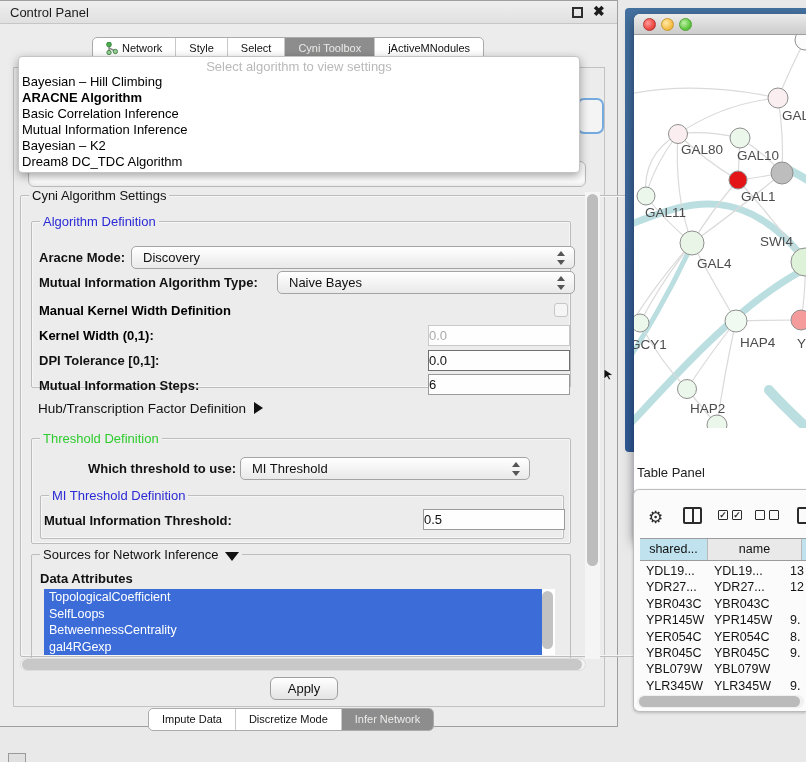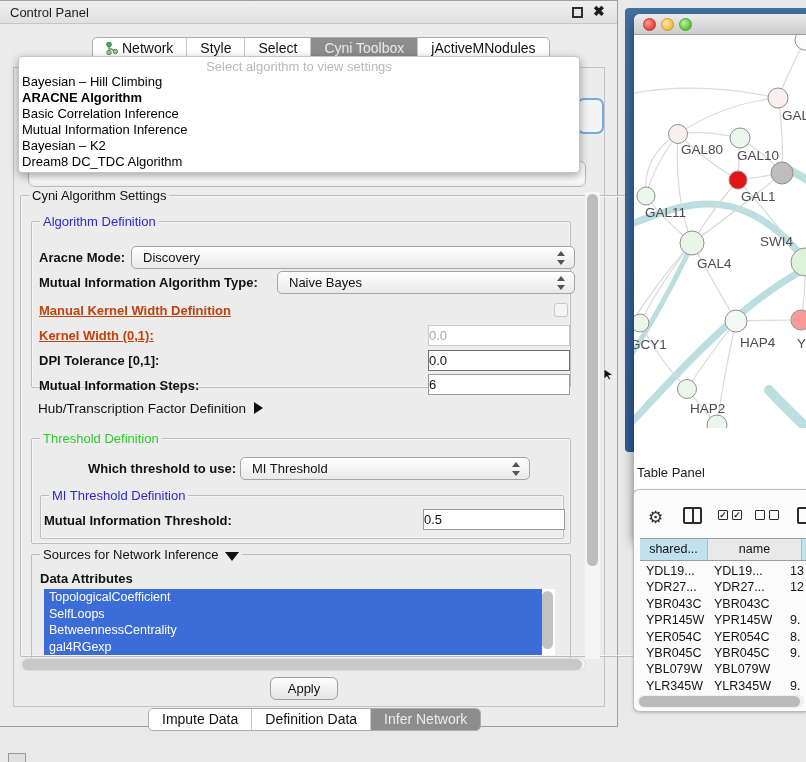--- a/index.html
+++ b/index.html
@@ -12,21 +12,21 @@
                    border:1px solid #9f9f9f; border-left:none; }
   #cp-titlebar { left:0; top:0; width:100%; height:23px;
                  background:linear-gradient(#efefef,#e0e0e0);
                  border-bottom:1px solid #c6c6c6; }
   #cp-title { left:10px; top:4px; font-size:13px; color:#1c1c1c; }
   .float-btn { left:572px; top:6px; width:11px; height:11px; border:2px solid #2e2e2e; }
   .close-btn { left:593px; top:2px; font-size:14px; font-weight:bold; color:#1c1c1c; }
 
   
   .seg { display:flex; height:23px; background:#ffffff; border:1px solid #ababab;
-         border-radius:5px; overflow:hidden; font-size:14px;align-items:center; }
+         border-radius:5px; overflow:hidden; font-size:11px;align-items:center; }
   .seg .tab { padding:0 13px; line-height:21px; color:#111; border-right:1px solid #c9c9c9;
               white-space:nowrap; display:flex; align-items:center; gap:4px; }
   .seg .tab:last-child { border-right:none; }
   .seg .tab.sel { background:#8d8d8d; color:#ebebe9; }
   #top-tabs { left:92px; top:36px; }
   #bottom-tabs { left:148px; top:707px; }
 
   
   #algo-popup { left:18px; top:55px; width:562px; height:117px; background:#ffffff;
                 border:1px solid #c4c4c4; border-radius:4px; z-index:40;
@@ -47,21 +47,21 @@
                    border:1px solid #c2c2c2; }
 
   .groupbox { position:absolute; border:1px solid #bdbdbd; border-radius:2px;
               box-shadow:inset 0 0 0 1px #f6f6f6; }
   .legend { position:absolute; top:-8px; left:8px; background:#ececec; padding:0 3px;
             font-size:13px; color:#111; white-space:nowrap; }
   .legend.blue { color:#2a2ad6; }
   .legend.green { color:#2ecc2e; }
 
   .frm-label { position:absolute; font-size:13px; font-weight:bold; color:#111; white-space:nowrap; }
-  .frm-label.dis { color:#c2410c;text-decoration:underline; }
+  .frm-label.dis { color:#000000; }
 
   .combo { position:absolute; height:23px; border:1px solid #a4a4a4; border-radius:5px;
            background:linear-gradient(#ffffff,#e9e9e9); font-size:13px; color:#111;
            line-height:21px; padding-left:11px; }
   .stepper { position:absolute; right:9px; top:4px; width:8px; height:14px; }
   .stepper:before, .stepper:after { content:""; position:absolute; left:0;
            border-left:4px solid transparent; border-right:4px solid transparent; }
   .stepper:before { top:0; border-bottom:5px solid #555; }
   .stepper:after { bottom:0; border-top:5px solid #555; }
 
@@ -269,21 +269,21 @@
     <div class="abs" id="settings-hscroll-thumb"></div>
 
     <div class="abs" id="apply-btn">Apply</div>
   </div>
 
   <div class="abs seg" id="bottom-tabs">
     <div class="tab">
         <span>Impute Data</span>
       </div>
     <div class="tab">
-        <span>Definition Data</span>
+        <span>Discretize Mode</span>
       </div>
     <div class="tab sel">
         <span>Infer Network</span>
       </div>
   </div>
 </div>
 
 <div class="abs" id="desktop">
   <div class="abs" id="net-window">
     <div class="abs" id="net-titlebar">

